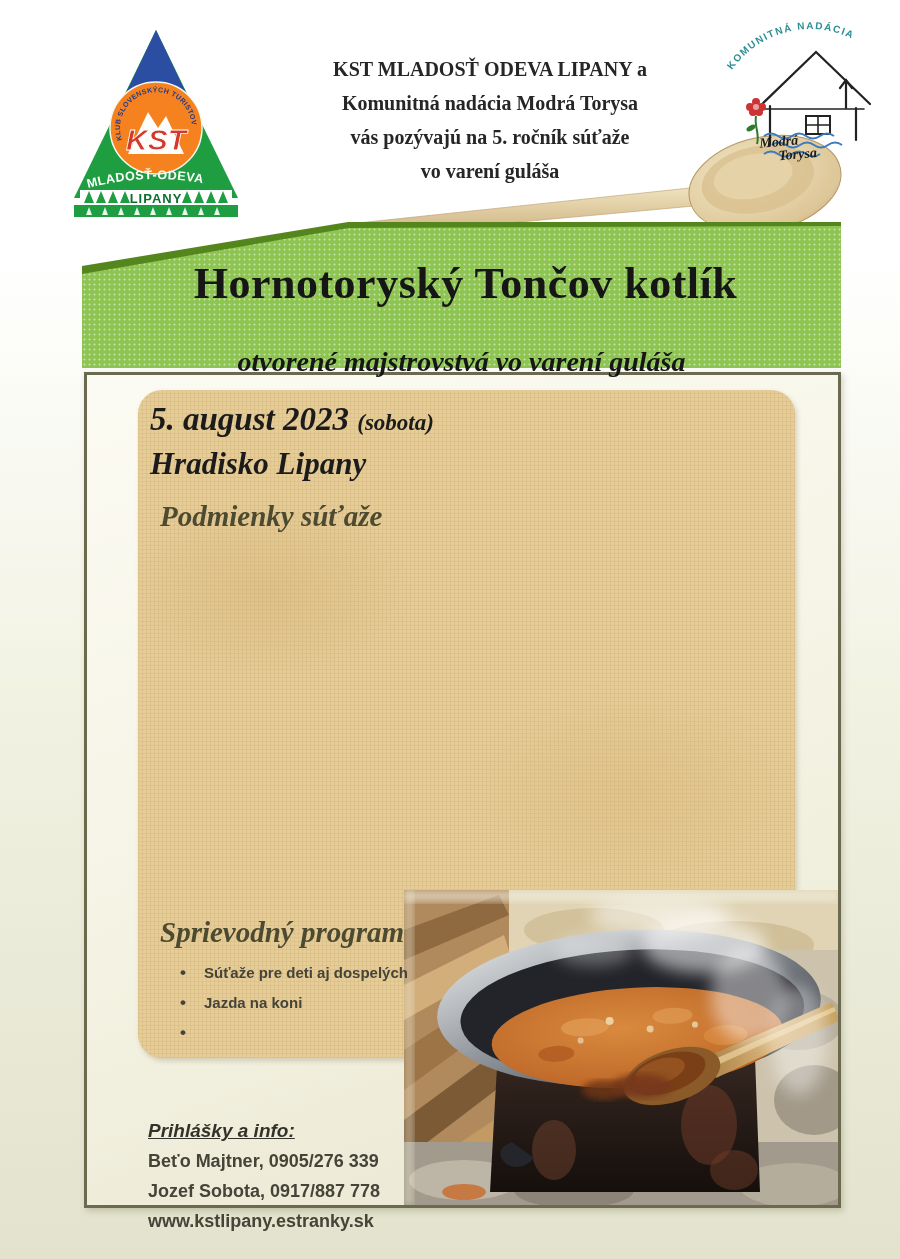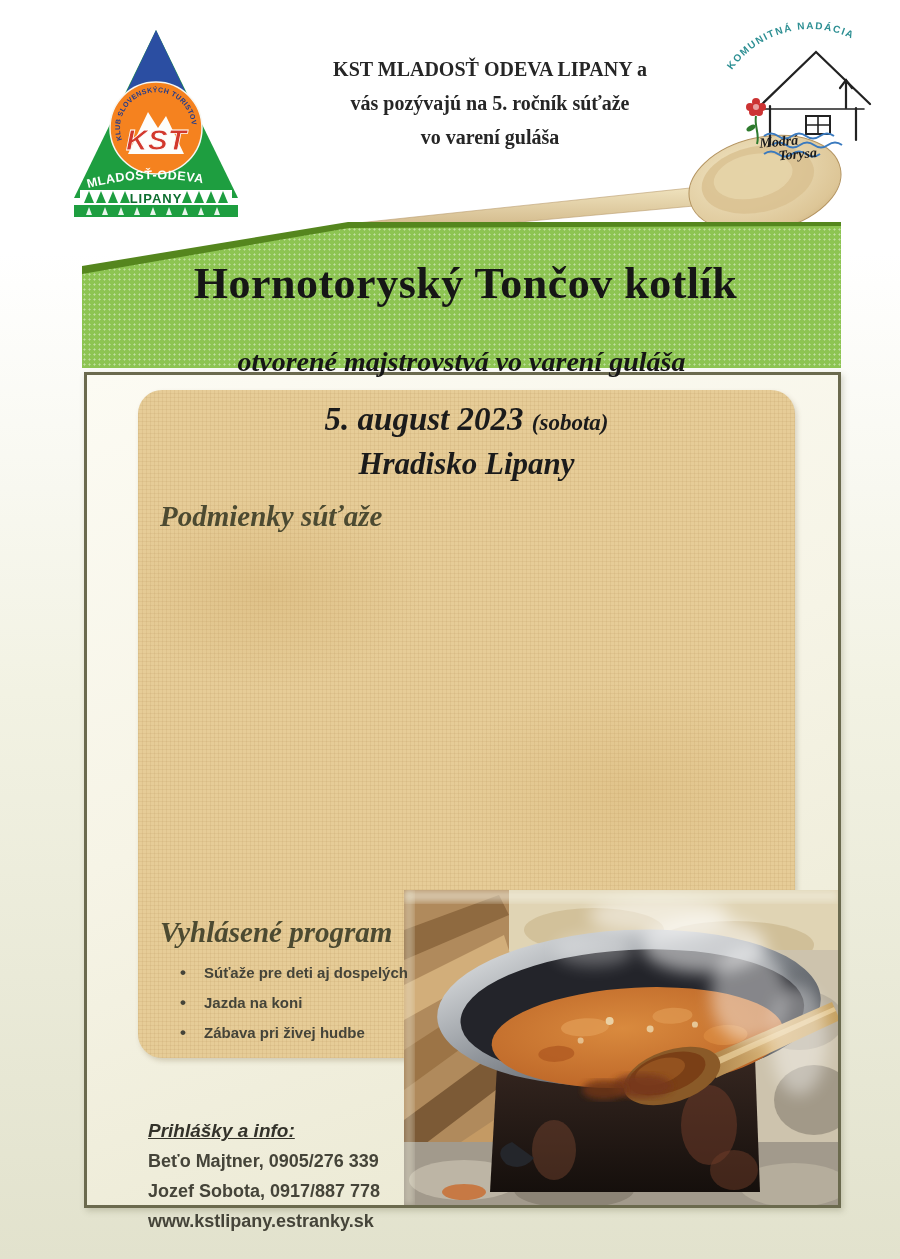--- a/index.html
+++ b/index.html
@@ -30,21 +30,21 @@
   
   .tan{left:138px;top:390px;width:657px;height:668px;border-radius:24px;z-index:2;
      background-color:#e6cc97;
      background-image:
        radial-gradient(220px 140px at 20% 30%,rgba(200,160,90,.25),transparent 70%),
        radial-gradient(260px 160px at 75% 60%,rgba(205,165,95,.22),transparent 70%),
        repeating-linear-gradient(0deg,rgba(160,120,60,.10) 0 1px,transparent 1px 4px),
        repeating-linear-gradient(90deg,rgba(160,120,60,.10) 0 1px,transparent 1px 4px);
      box-shadow:2px 3px 5px rgba(120,100,60,.25);}
   
-  .event{left:150px;top:398px;width:633px;text-align:center;z-index:4;color:#1b1b1b;
+  .event{left:150px;top:398px;width:633px;z-index:4;color:#1b1b1b;
      font-family:"Liberation Serif",serif;font-weight:bold;font-style:italic;}
   .event-date{font-size:33px;line-height:42px;}
   .event-note{font-size:23px;}
   .event-venue{font-size:31px;line-height:40px;}
   .sec-heading{font-family:"Liberation Serif",serif;font-weight:bold;font-style:italic;
      font-size:29px;color:#4c4a31;z-index:4;}
   .rules-heading{left:160px;top:500px;}
   .rules{z-index:4;}
   .rule{position:absolute;left:162px;width:630px;display:flex;
      font-size:14px;font-weight:bold;line-height:28px;color:#454439;}
@@ -62,20 +62,21 @@
   .contact-line{font-size:18px;font-weight:bold;line-height:30px;color:#454439;}
   
   .logo-kst{left:72px;top:26px;width:168px;height:196px;z-index:3;}
   .logo-mt{left:720px;top:12px;width:165px;height:150px;z-index:3;}
 </style>
 </head>
 <body>
 
 <div class="abs header-text">
   <div>KST MLADOSŤ ODEVA LIPANY a</div>
+  <div>Komunitná nadácia Modrá Torysa</div>
   <div>vás pozývajú na 5. ročník súťaže</div>
   <div>vo varení guláša</div>
 </div>
 
 <div class="abs logo-kst">
   <svg width="168" height="196" viewBox="0 0 168 196">
     <polygon points="84,4 2,172 166,172" fill="#1e9e40"></polygon>
     <polygon points="84,4 42,92 126,92" fill="#2b4ea2"></polygon>
     <circle cx="84" cy="102" r="46" fill="#f5821f" stroke="#f7f7f2" stroke-width="1.5"></circle>
     <defs>
@@ -240,33 +241,32 @@
   <div class="abs rule" style="top:802px">
     <span class="num">7.</span>
     <span class="txt">Po odobratí vzoriek o 14:00 hod. bude možnosť predaja guláša prítomným súťažiacim a hosťom za symbolickú cenu 2 €.</span>
   </div>
   <div class="abs rule" style="top:858px">
     <span class="num">8.</span>
     <span class="txt">Vyhlásené budú tri najlepšie guláše, ktoré budú odmenené cenami. Prvé miesto získava finančnú hotovosť vo výške 50 €.</span>
   </div>
 </div>
 
-<div class="abs sec-heading program-heading">Vyhlásené program</div>
+<div class="abs sec-heading program-heading">Sprievodný program</div>
 <div class="abs bullets">
   <div class="bullet-row">
     <span class="bullet-dot">•</span>
     <span>Súťaže pre deti aj dospelých</span>
   </div>
   <div class="bullet-row">
     <span class="bullet-dot">•</span>
     <span>Jazda na koni</span>
   </div>
   <div class="bullet-row">
     <span class="bullet-dot">•</span>
-    <span>Zábava pri živej hudbe</span>
   </div>
 </div>
 
 <div class="abs photo">
   <svg width="434" height="315" viewBox="0 0 434 315">
     <defs>
       <linearGradient id="rimLin" x1="0" y1="0" x2="1" y2="1">
         <stop offset="0" stop-color="#eceeef"></stop>
           <stop offset=".45" stop-color="#8d9298"></stop>
           <stop offset="1" stop-color="#2c2f34"></stop>

